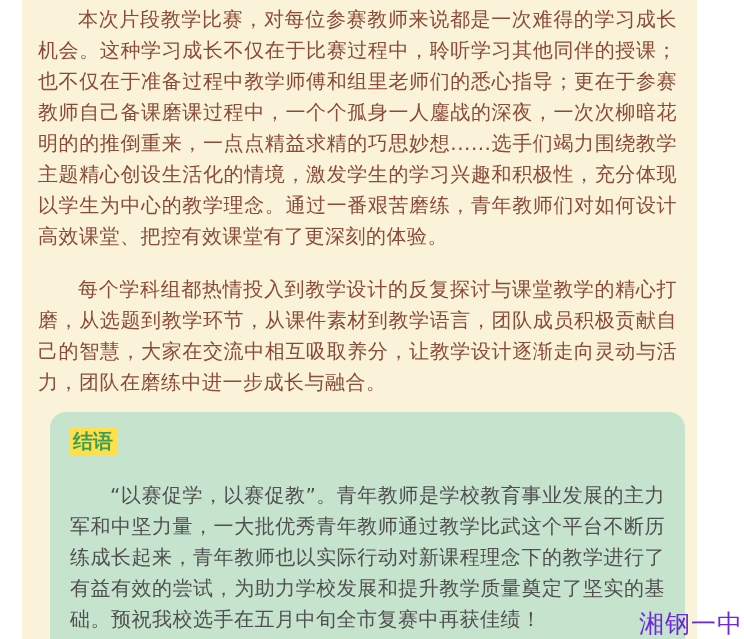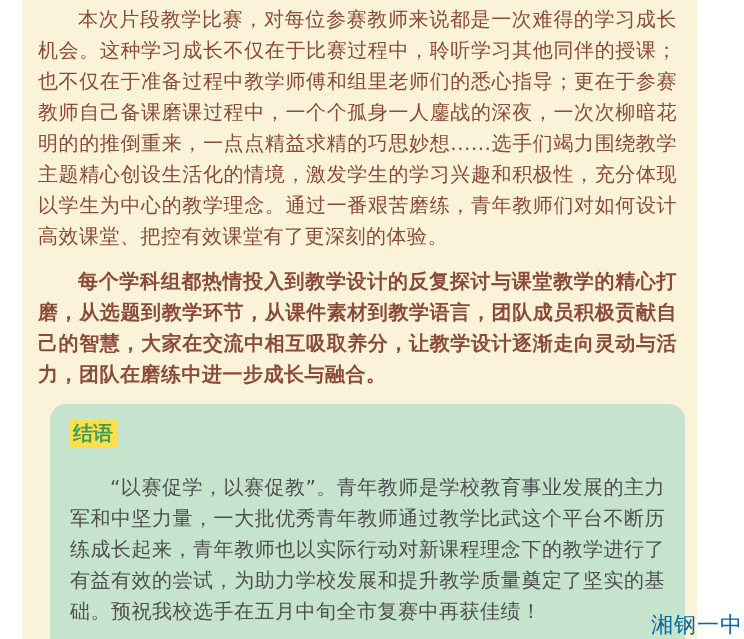--- a/index.html
+++ b/index.html
@@ -29,22 +29,21 @@
     margin: 0;
     padding: 0 20px 0 16px;
     color: #8a4b38;
     font-size: 20px;
     line-height: 31px;
     text-align: justify;
     text-indent: 2em;
     letter-spacing: 0.5px;
   }
   .body-para + .body-para {
-    margin-top: 14px;
-    font-weight: bold;
+    margin-top: 22px;
   }
   .conclusion-box {
     margin: 14px 12px 0 28px;
     box-sizing: border-box;
     background: #c6e3ce;
     border-radius: 16px;
     padding: 15px 20px 36px 20px;
   }
   .conclusion-heading {
     display: inline-block;
@@ -61,22 +60,22 @@
     font-size: 20px;
     line-height: 31px;
     text-align: justify;
     text-indent: 2em;
     letter-spacing: 0.5px;
   }
   .watermark {
     position: absolute;
     right: 1px;
     bottom: -1px;
-    color: #0369a1;
-    font-size: 22px;
+    color: #6d28d9;
+    font-size: 25px;
     letter-spacing: 1px;
     white-space: nowrap;
   }
 </style>
 </head>
 <body>
 
 <div class="canvas">
   <div class="content">
 

